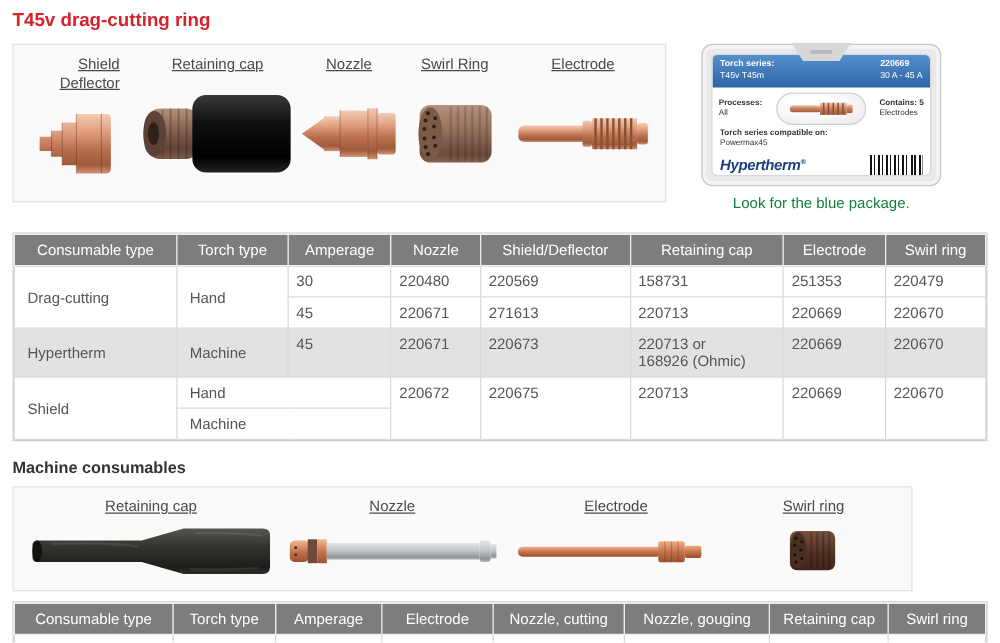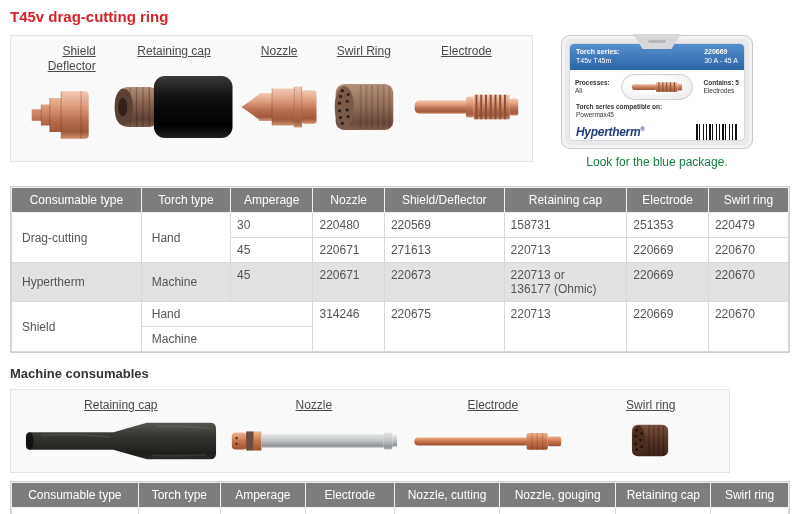--- a/index.html
+++ b/index.html
@@ -317,29 +317,29 @@
     <td>220670</td>
   </tr>
   <tr class="shade">
     <td class="al">Hypertherm</td>
     <td class="al">Machine</td>
     <td class="va-top">45</td>
     <td class="va-top">220671</td>
     <td class="va-top">220673</td>
     <td class="va-top">
       <span style="display:block">220713 or</span>
-      <span style="display:block">136177 (Ohmic)</span>
+      <span style="display:block">168926 (Ohmic)</span>
     </td>
     <td class="va-top">220669</td>
     <td class="va-top">220670</td>
   </tr>
   <tr>
     <td rowspan="2" class="al">Shield</td>
     <td colspan="2" class="al">Hand</td>
-    <td rowspan="2" class="va-top">314246</td>
+    <td rowspan="2" class="va-top">220672</td>
     <td rowspan="2" class="va-top">220675</td>
     <td rowspan="2" class="va-top">220713</td>
     <td rowspan="2" class="va-top">220669</td>
     <td rowspan="2" class="va-top">220670</td>
   </tr>
   <tr>
     <td colspan="2" class="al">Machine</td>
   </tr>
 </tbody>
     </table>

